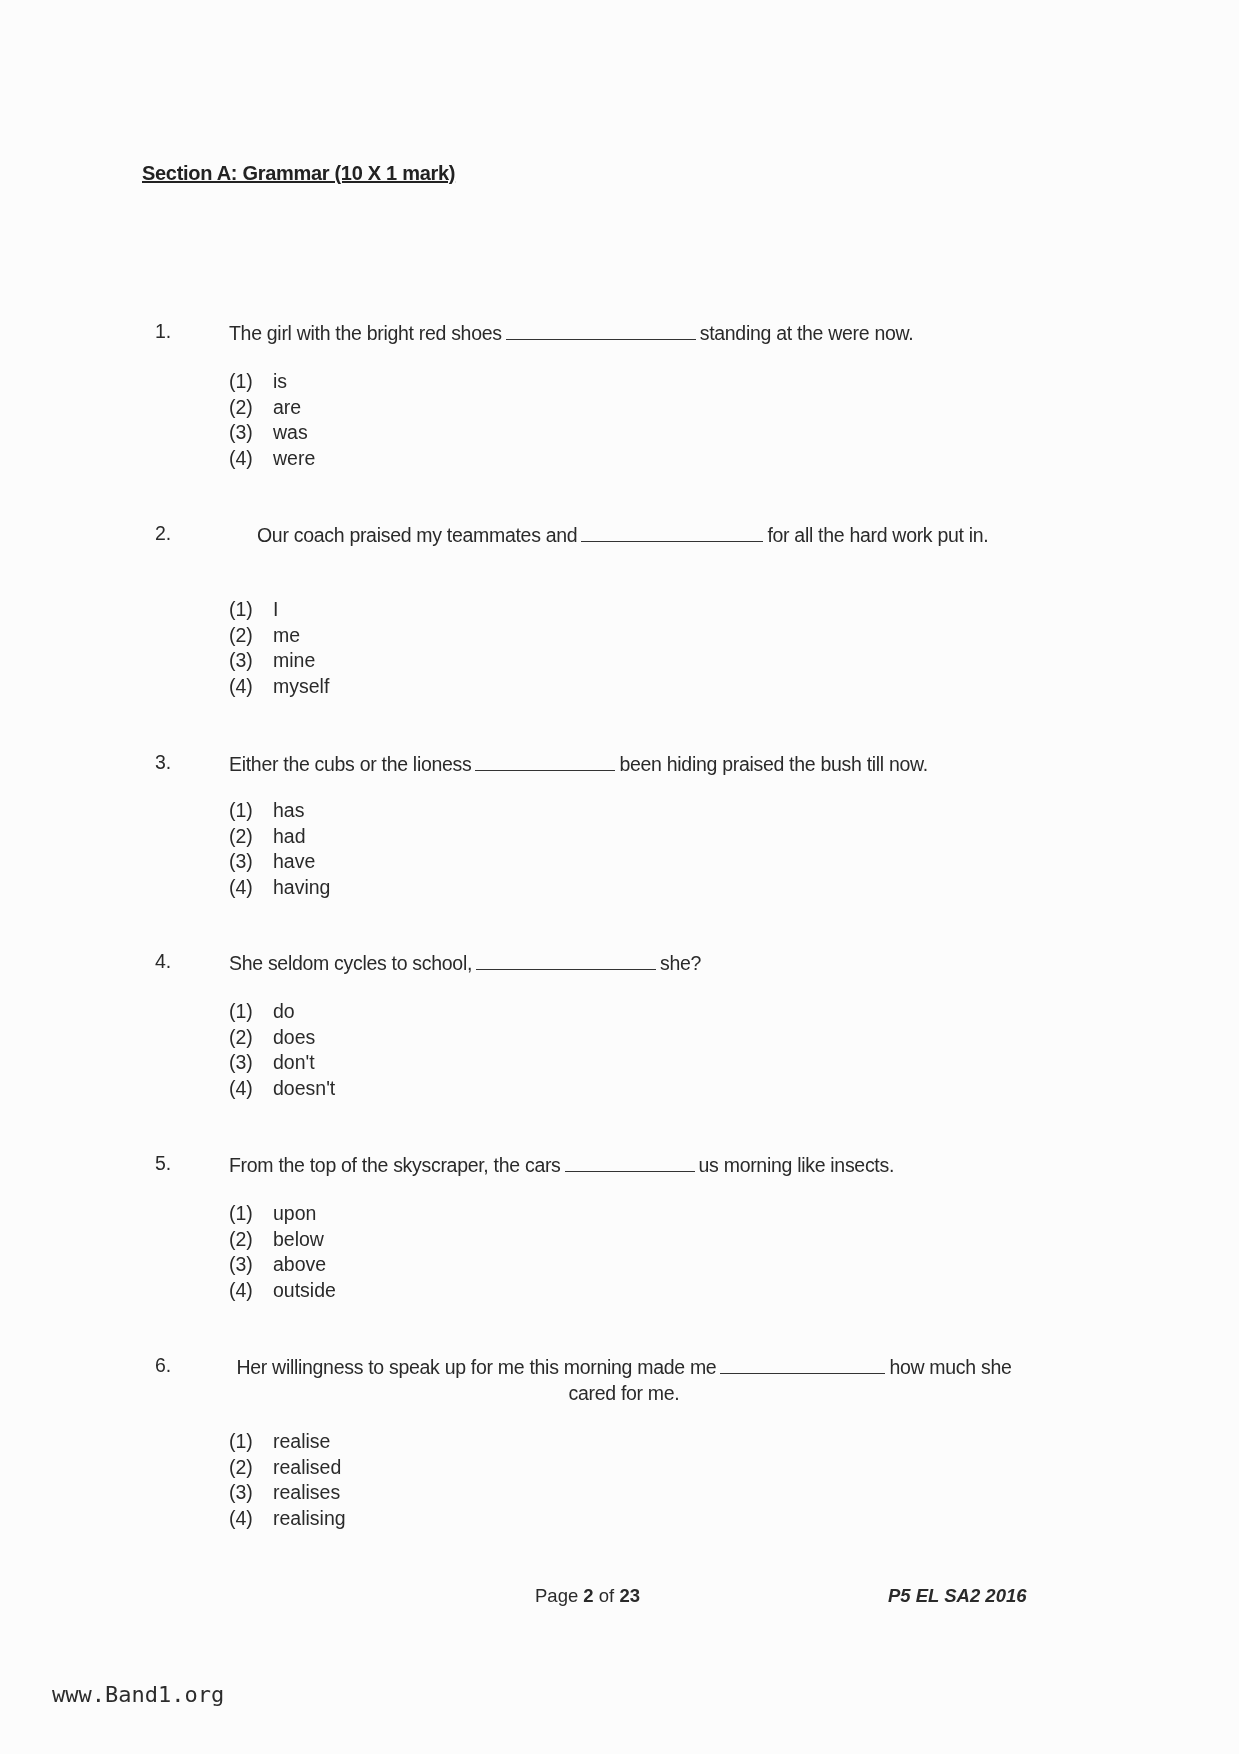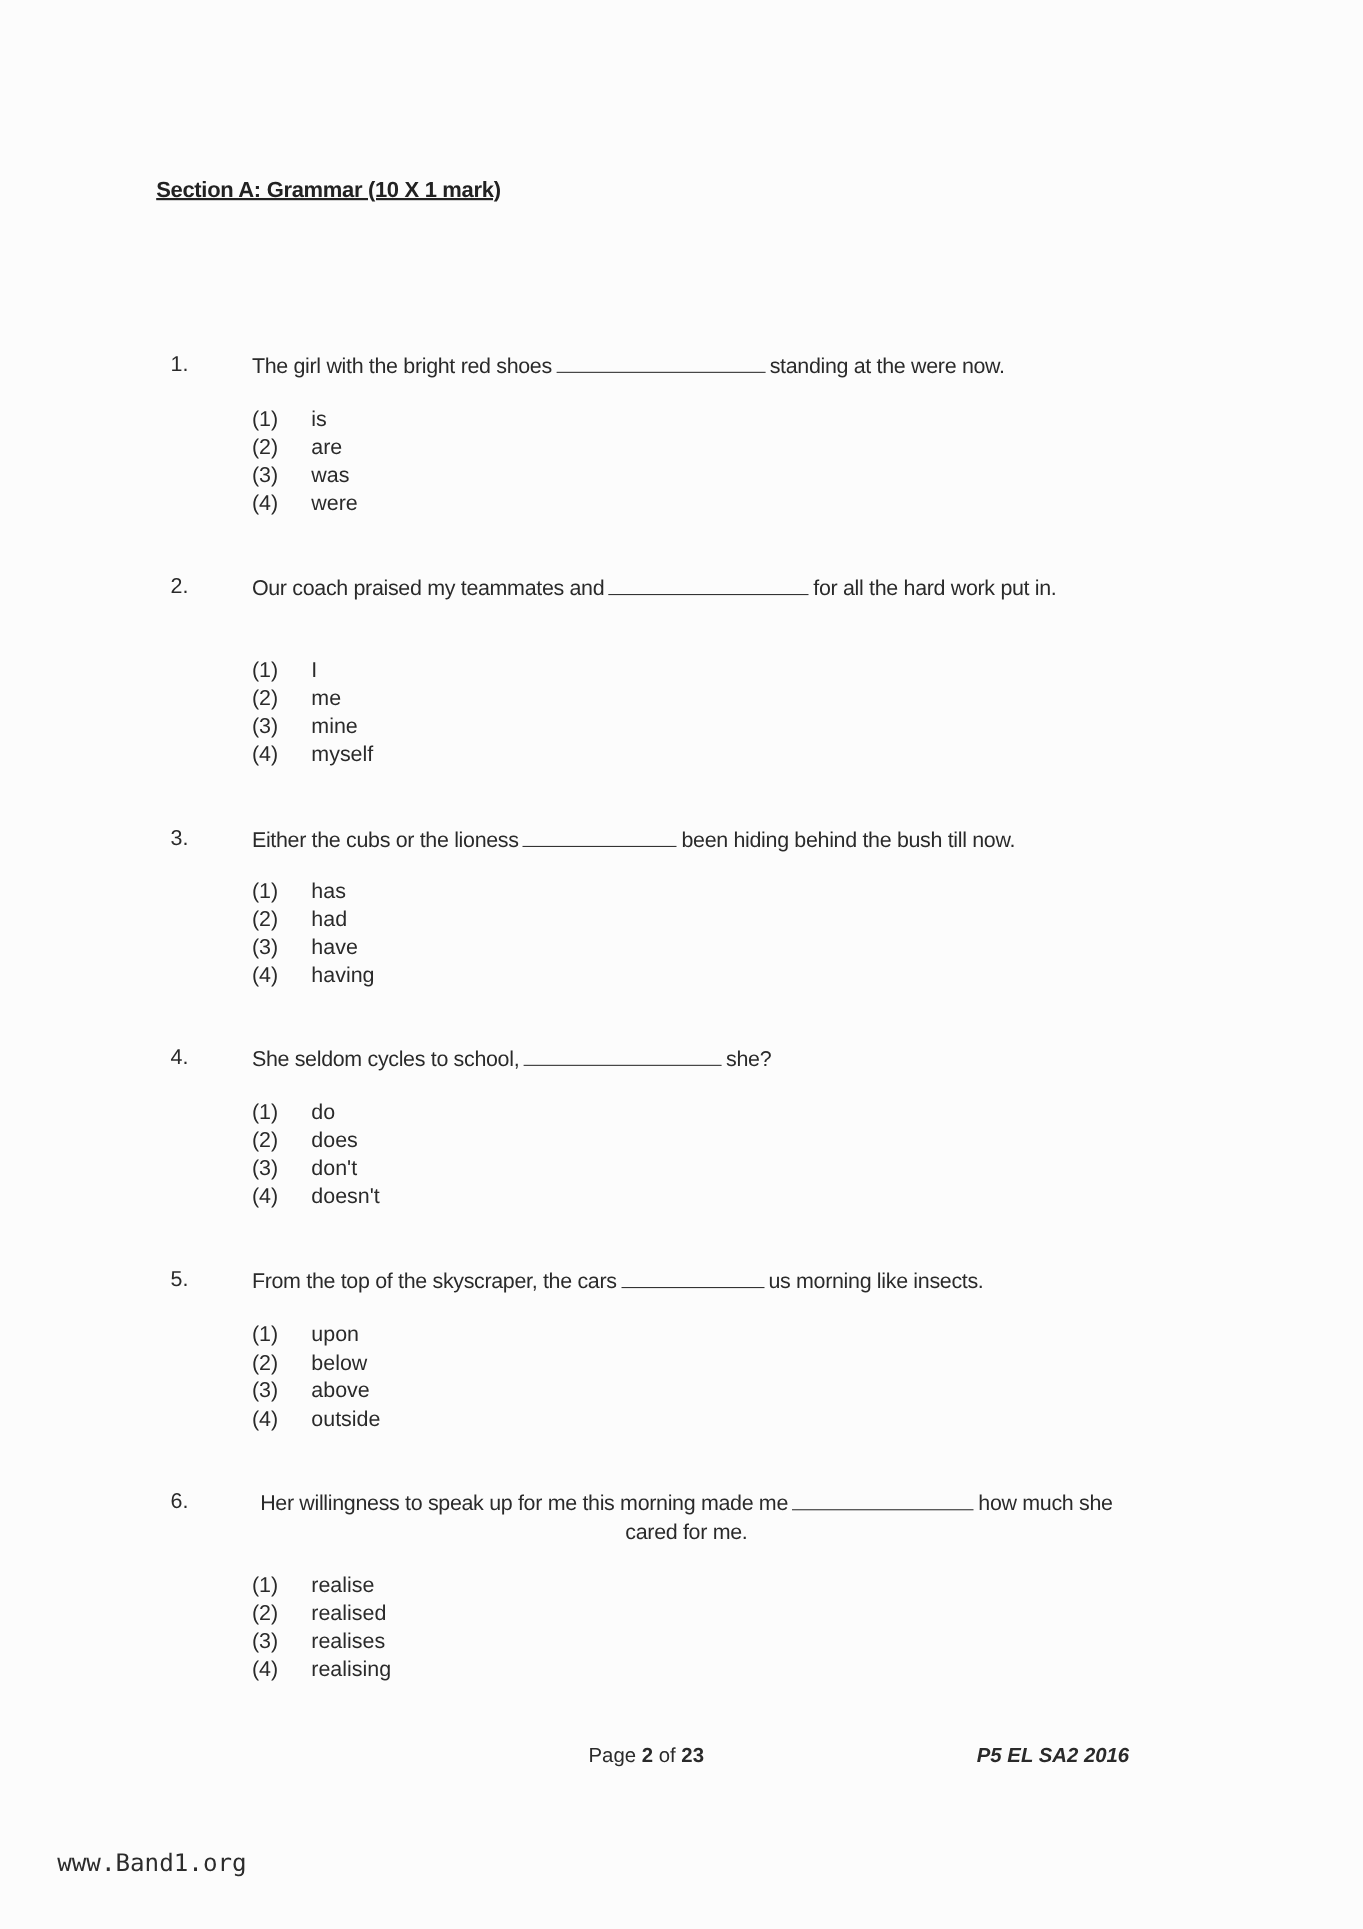--- a/index.html
+++ b/index.html
@@ -28,21 +28,21 @@
     position: absolute; left: 229px; top: 0; width: 800px;
     font-size: 19.5px; line-height: 26px; color: #2a2a2a; letter-spacing: -0.3px;
   }
   .blank {
     display: inline-block; border-bottom: 1.5px solid #333;
     height: 18px; vertical-align: baseline; margin: 0 4px;
   }
   .options { position: absolute; left: 229px; list-style: none; margin: 0; padding: 0; }
   .option { height: 25.5px; font-size: 19.5px; color: #2a2a2a; position: relative; }
   .opt-num { position: absolute; left: 0; top: 0; }
-  .opt-text { position: absolute; left: 54px; top: 0; white-space: nowrap; }
+  .opt-text { position: absolute; left: 44px; top: 0; white-space: nowrap; }
   .footer-page { position: absolute; left: 535px; top: 1585px; font-size: 18.5px; color: #2a2a2a; }
   .footer-page b { font-weight: bold; }
   .footer-code { position: absolute; left: 888px; top: 1585px; font-size: 18.5px; font-weight: bold; color: #2a2a2a; font-style: italic; }
   .watermark {
     position: absolute; left: 52px; top: 1682px;
     font-family: "DejaVu Sans Mono", monospace; font-size: 22px; color: #2c2c2c;
   }
 </style>
 </head>
 <body>
@@ -70,21 +70,21 @@
         </li>
       <li class="option">
           <span class="opt-num">(4)</span>
           <span class="opt-text">were</span>
         </li>
     </ul>
   </div>
 
   <div class="question" style="top:522px;">
     <span class="q-num">2.</span>
-    <div class="q-text" style="width:800px;">
+    <div class="q-text" style="width:800px;margin-left:28px;">
       <span>Our coach praised my teammates and</span><span class="blank" style="width:182px;"></span><span>for all the hard work put in.</span>
     </div>
     <ul class="options" style="top:76px;">
       <li class="option">
           <span class="opt-num">(1)</span>
           <span class="opt-text">I</span>
         </li>
       <li class="option">
           <span class="opt-num">(2)</span>
           <span class="opt-text">me</span>
@@ -96,21 +96,21 @@
       <li class="option">
           <span class="opt-num">(4)</span>
           <span class="opt-text">myself</span>
         </li>
     </ul>
   </div>
 
   <div class="question" style="top:751px;">
     <span class="q-num">3.</span>
     <div class="q-text">
-      <span>Either the cubs or the lioness</span><span class="blank" style="width:140px;"></span><span>been hiding behind the bush till now.</span>
+      <span>Either the cubs or the lioness</span><span class="blank" style="width:140px;"></span><span>been hiding praised the bush till now.</span>
     </div>
     <ul class="options" style="top:48px;">
       <li class="option">
           <span class="opt-num">(1)</span>
           <span class="opt-text">has</span>
         </li>
       <li class="option">
           <span class="opt-num">(2)</span>
           <span class="opt-text">had</span>
         </li>

